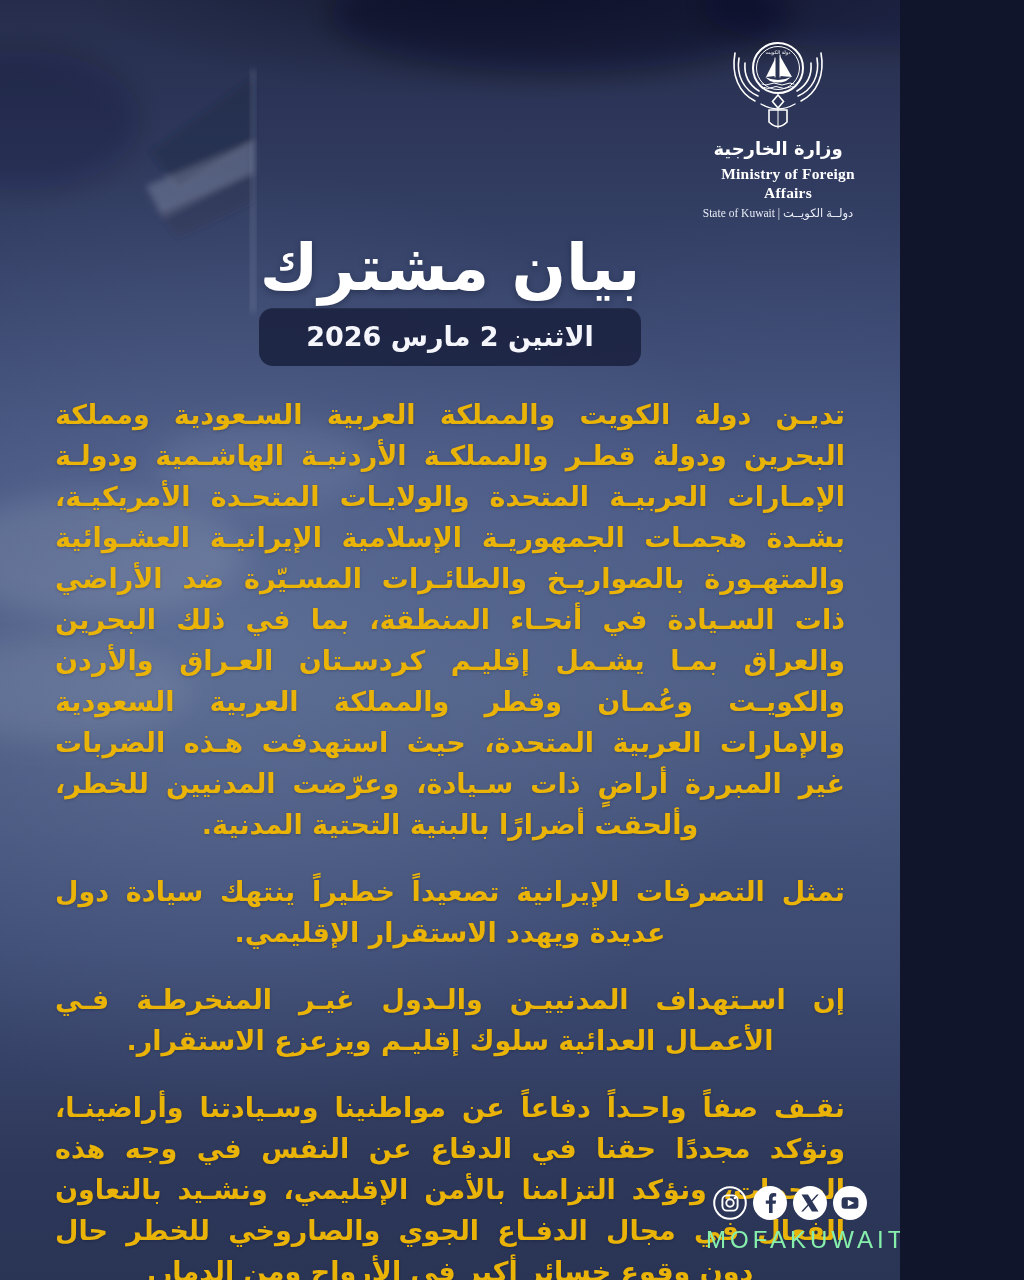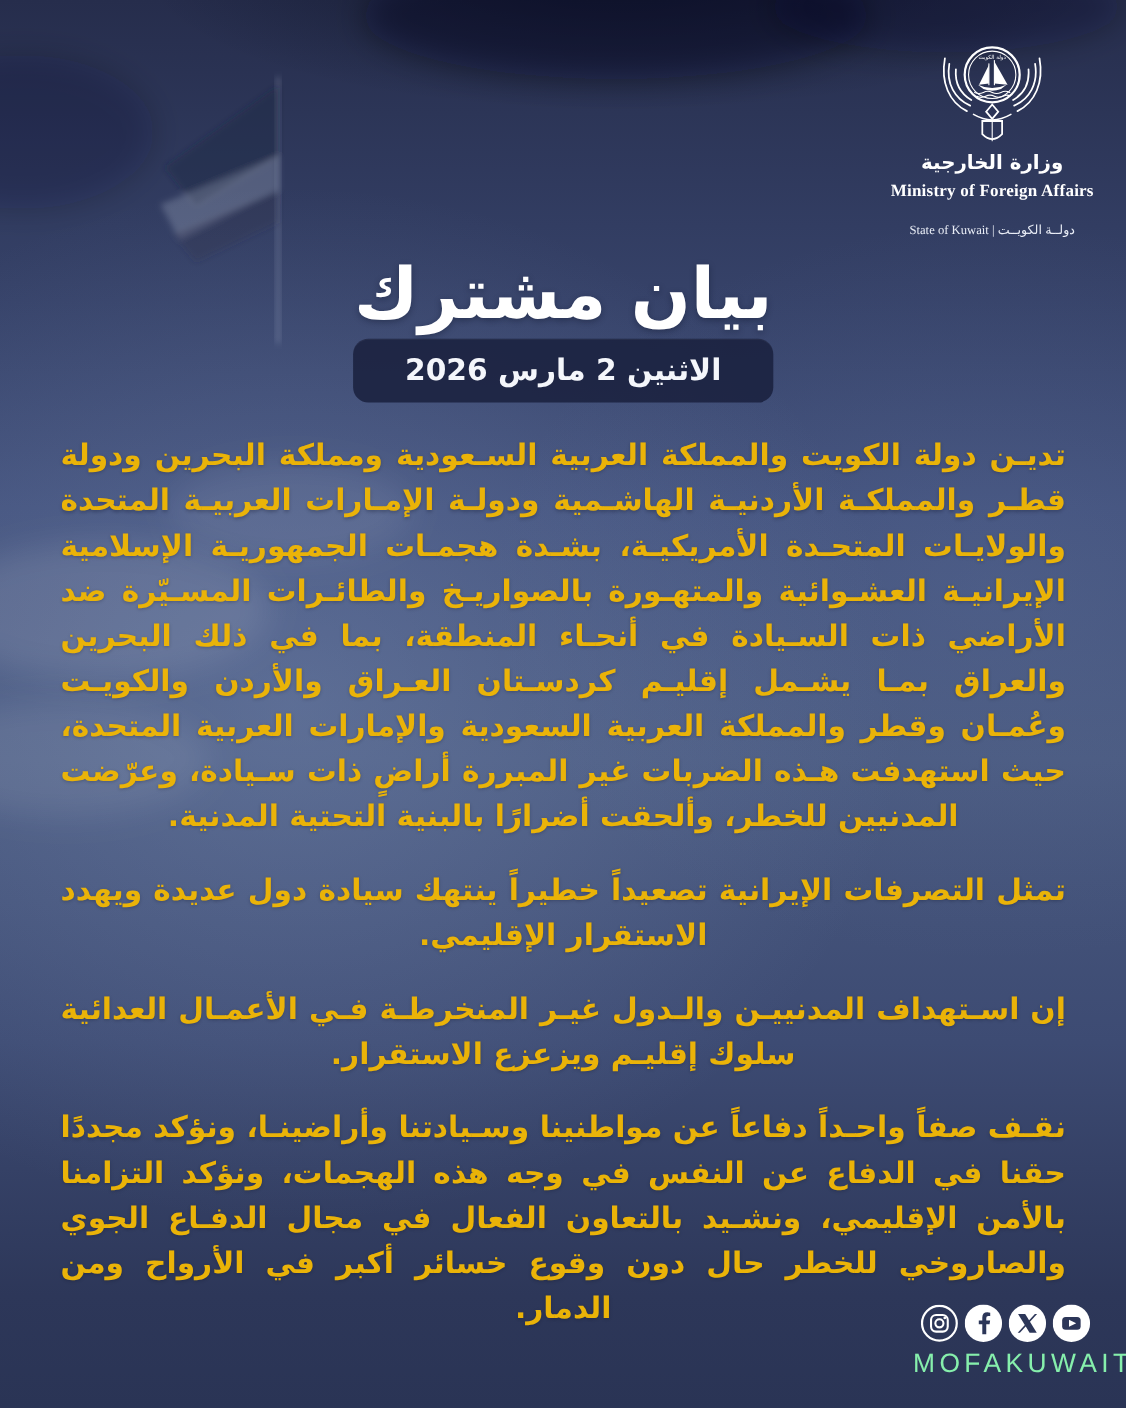--- a/index.html
+++ b/index.html
@@ -1,18 +1,18 @@
 <!DOCTYPE html>
 <html lang="ar"><head>
 <meta charset="utf-8">
 <style>
   html,body{margin:0;padding:0;background:#10152b;}
   .poster{
     position:relative;
-    width:1024px;height:1280px;
+    width:900px;height:1280px;
     overflow:hidden;
     font-family:"DejaVu Sans",sans-serif;
     color:#ffffff;
     text-decoration:underline;
   }
   .bg{
     position:absolute;inset:0;
     background:
       radial-gradient(620px 180px at 55% -2%, rgba(4,8,22,0.50), rgba(4,8,22,0) 70%),
       radial-gradient(900px 760px at 26% 50%, rgba(138,158,198,0.32), rgba(138,158,198,0) 62%),
@@ -20,22 +20,22 @@
       linear-gradient(180deg,#262d4c 0%, #323d62 16%, #41507b 36%, #49597f 54%, #3d4b73 74%, #2d3759 92%, #2a3455 100%);
   }
   .flag-art{position:absolute;left:0;top:0;}
   
   .mofa-header{
     position:absolute;top:34px;right:22px;width:200px;
     text-align:center;line-height:1.25;
   }
   .emblem{display:block;margin:0 auto 4px auto;}
   .ministry-ar{font-size:18px;font-weight:700;direction:rtl;}
-  .ministry-en{font-family:"Liberation Serif","DejaVu Serif",serif;font-weight:700;font-size:15.5px;margin-top:3px;letter-spacing:.2px;}
-  .state-line{font-family:"Liberation Serif","DejaVu Sans",serif;font-size:11.5px;margin-top:20px;color:#e9edf6;}
+  .ministry-en{font-family:"Liberation Serif","DejaVu Serif",serif;font-weight:700;font-size:15.5px;margin-top:3px;letter-spacing:.2px;margin-left:20px;}
+  .state-line{font-family:"Liberation Serif","DejaVu Sans",serif;font-size:11.5px;margin-top:4px;color:#e9edf6;}
   
   .statement-title{
     position:absolute;top:188px;left:0;right:0;
     text-align:center;direction:rtl;
     font-size:64px;font-weight:700;
     text-shadow:0 2px 6px rgba(10,15,35,.35);
   }
   .date-badge{
     position:absolute;top:308px;left:50%;transform:translateX(-50%);
     min-width:300px;height:58px;line-height:58px;

